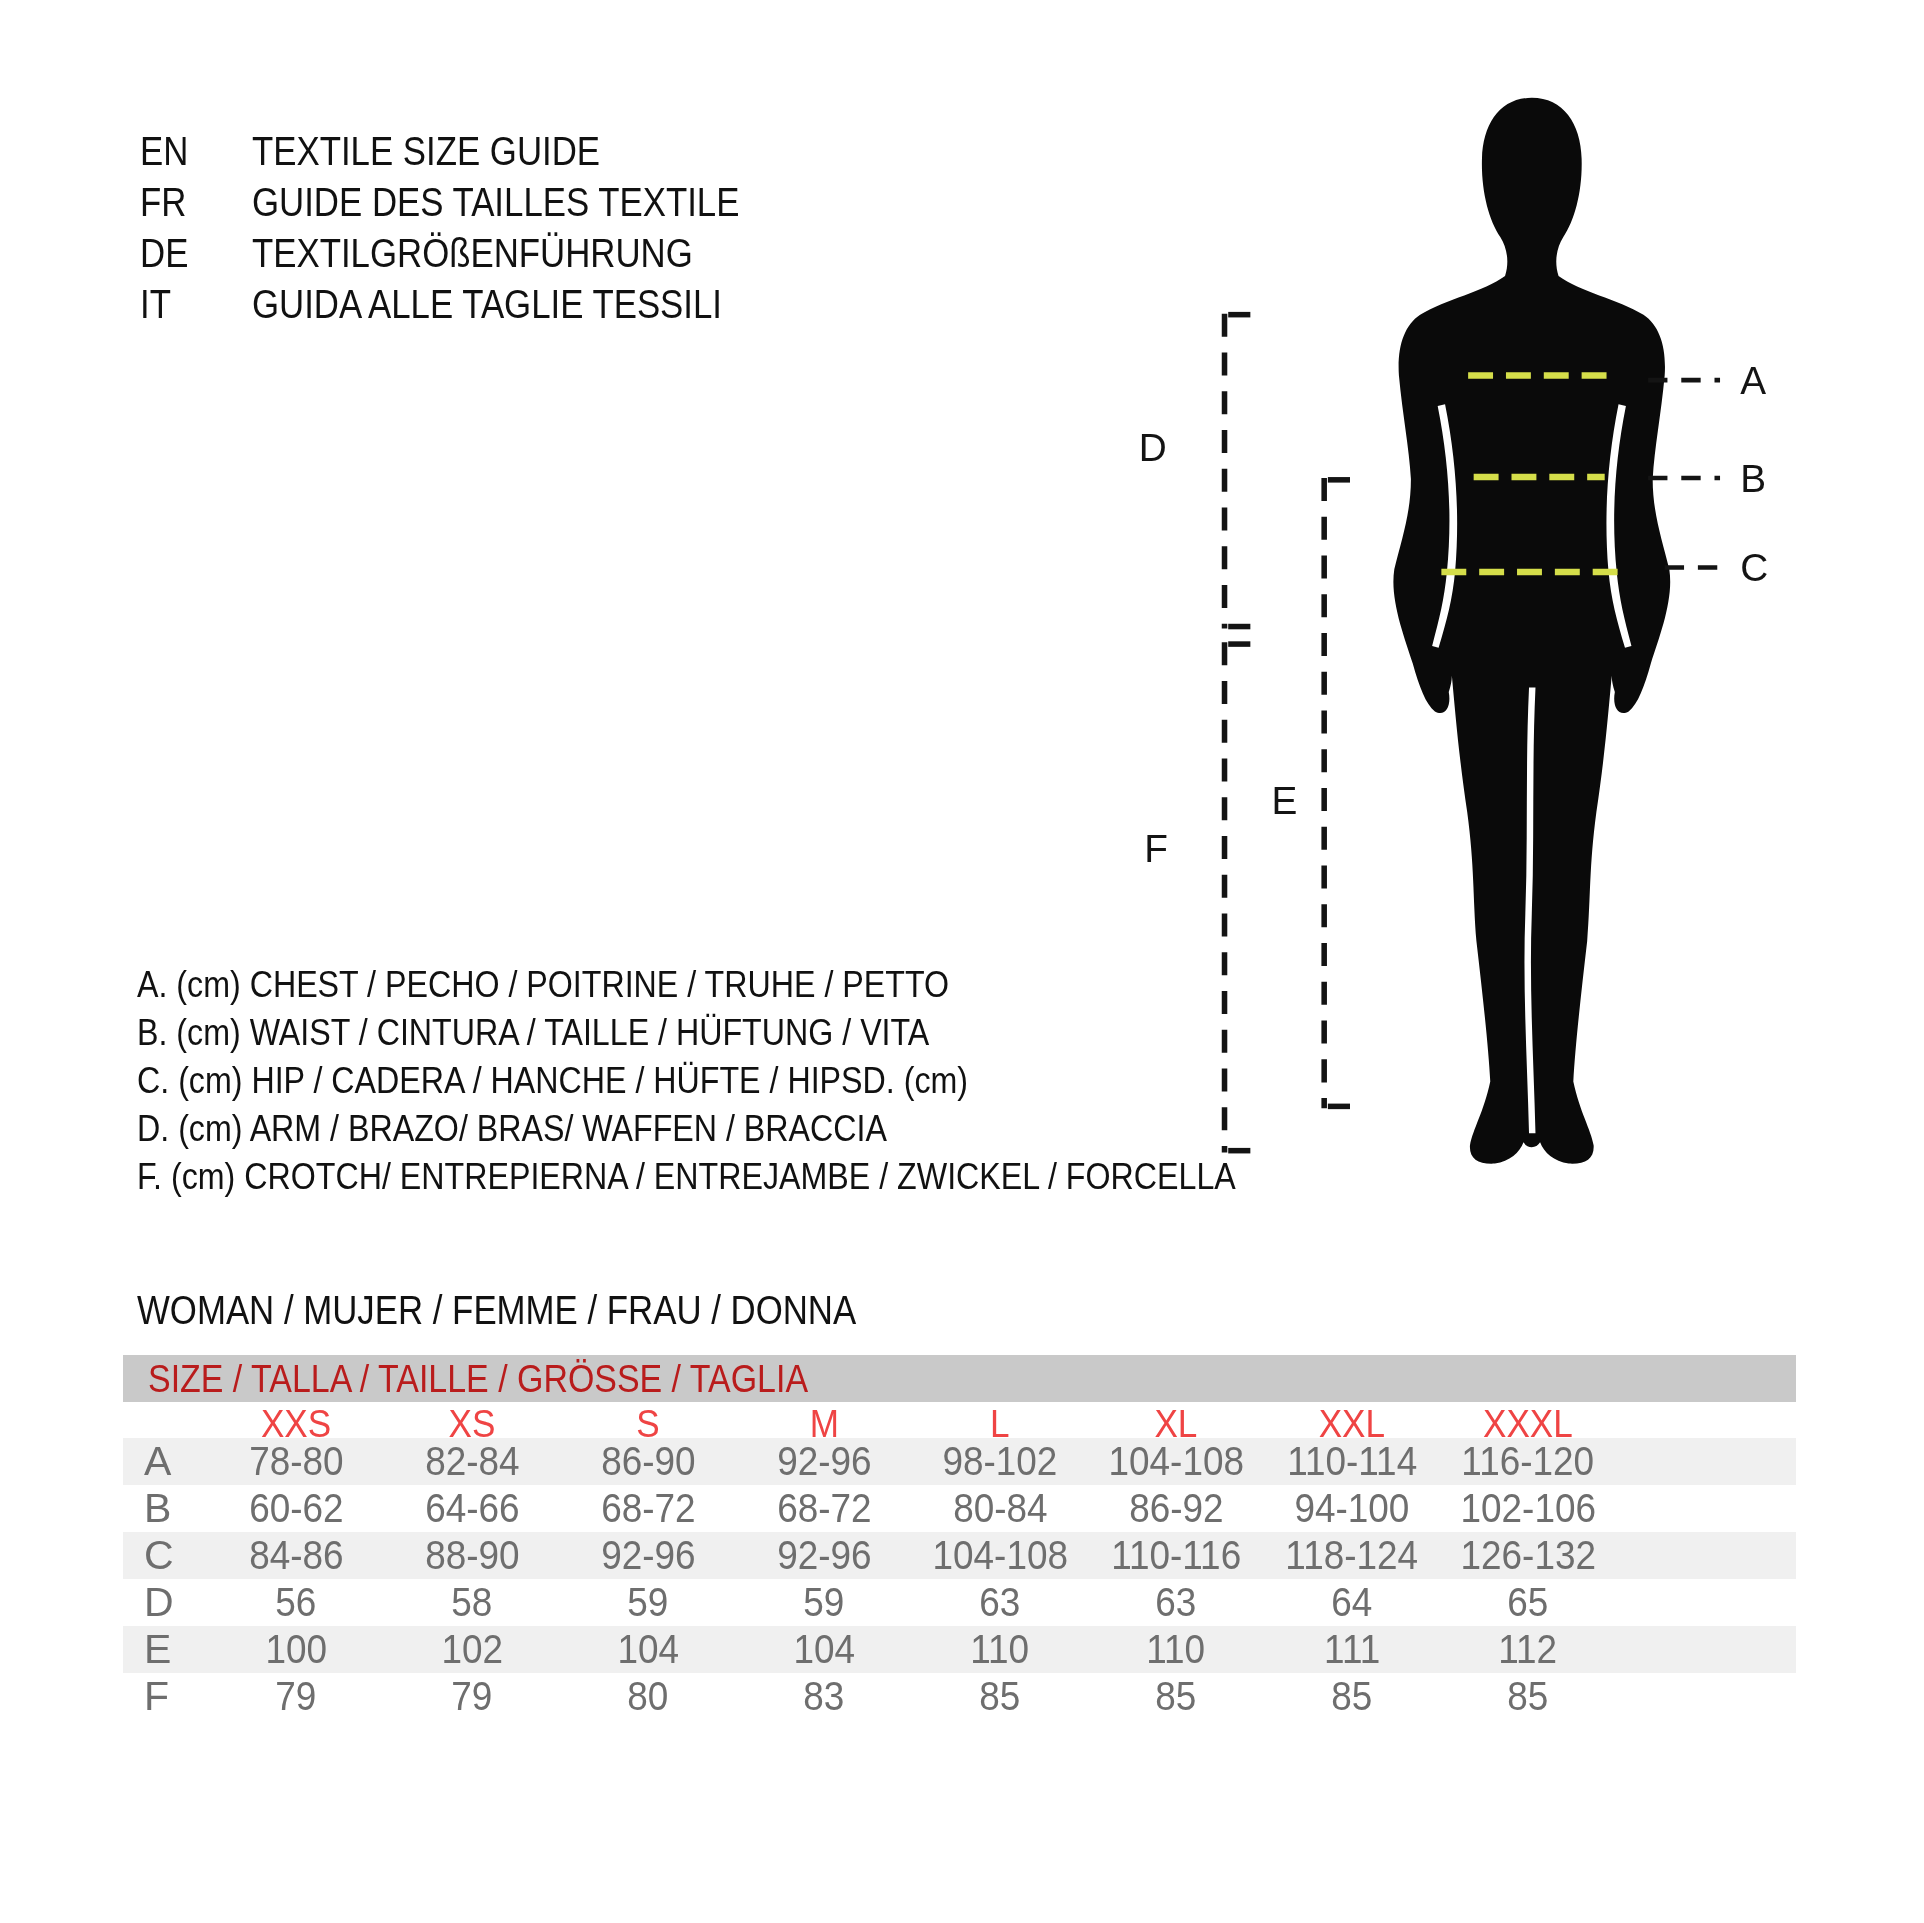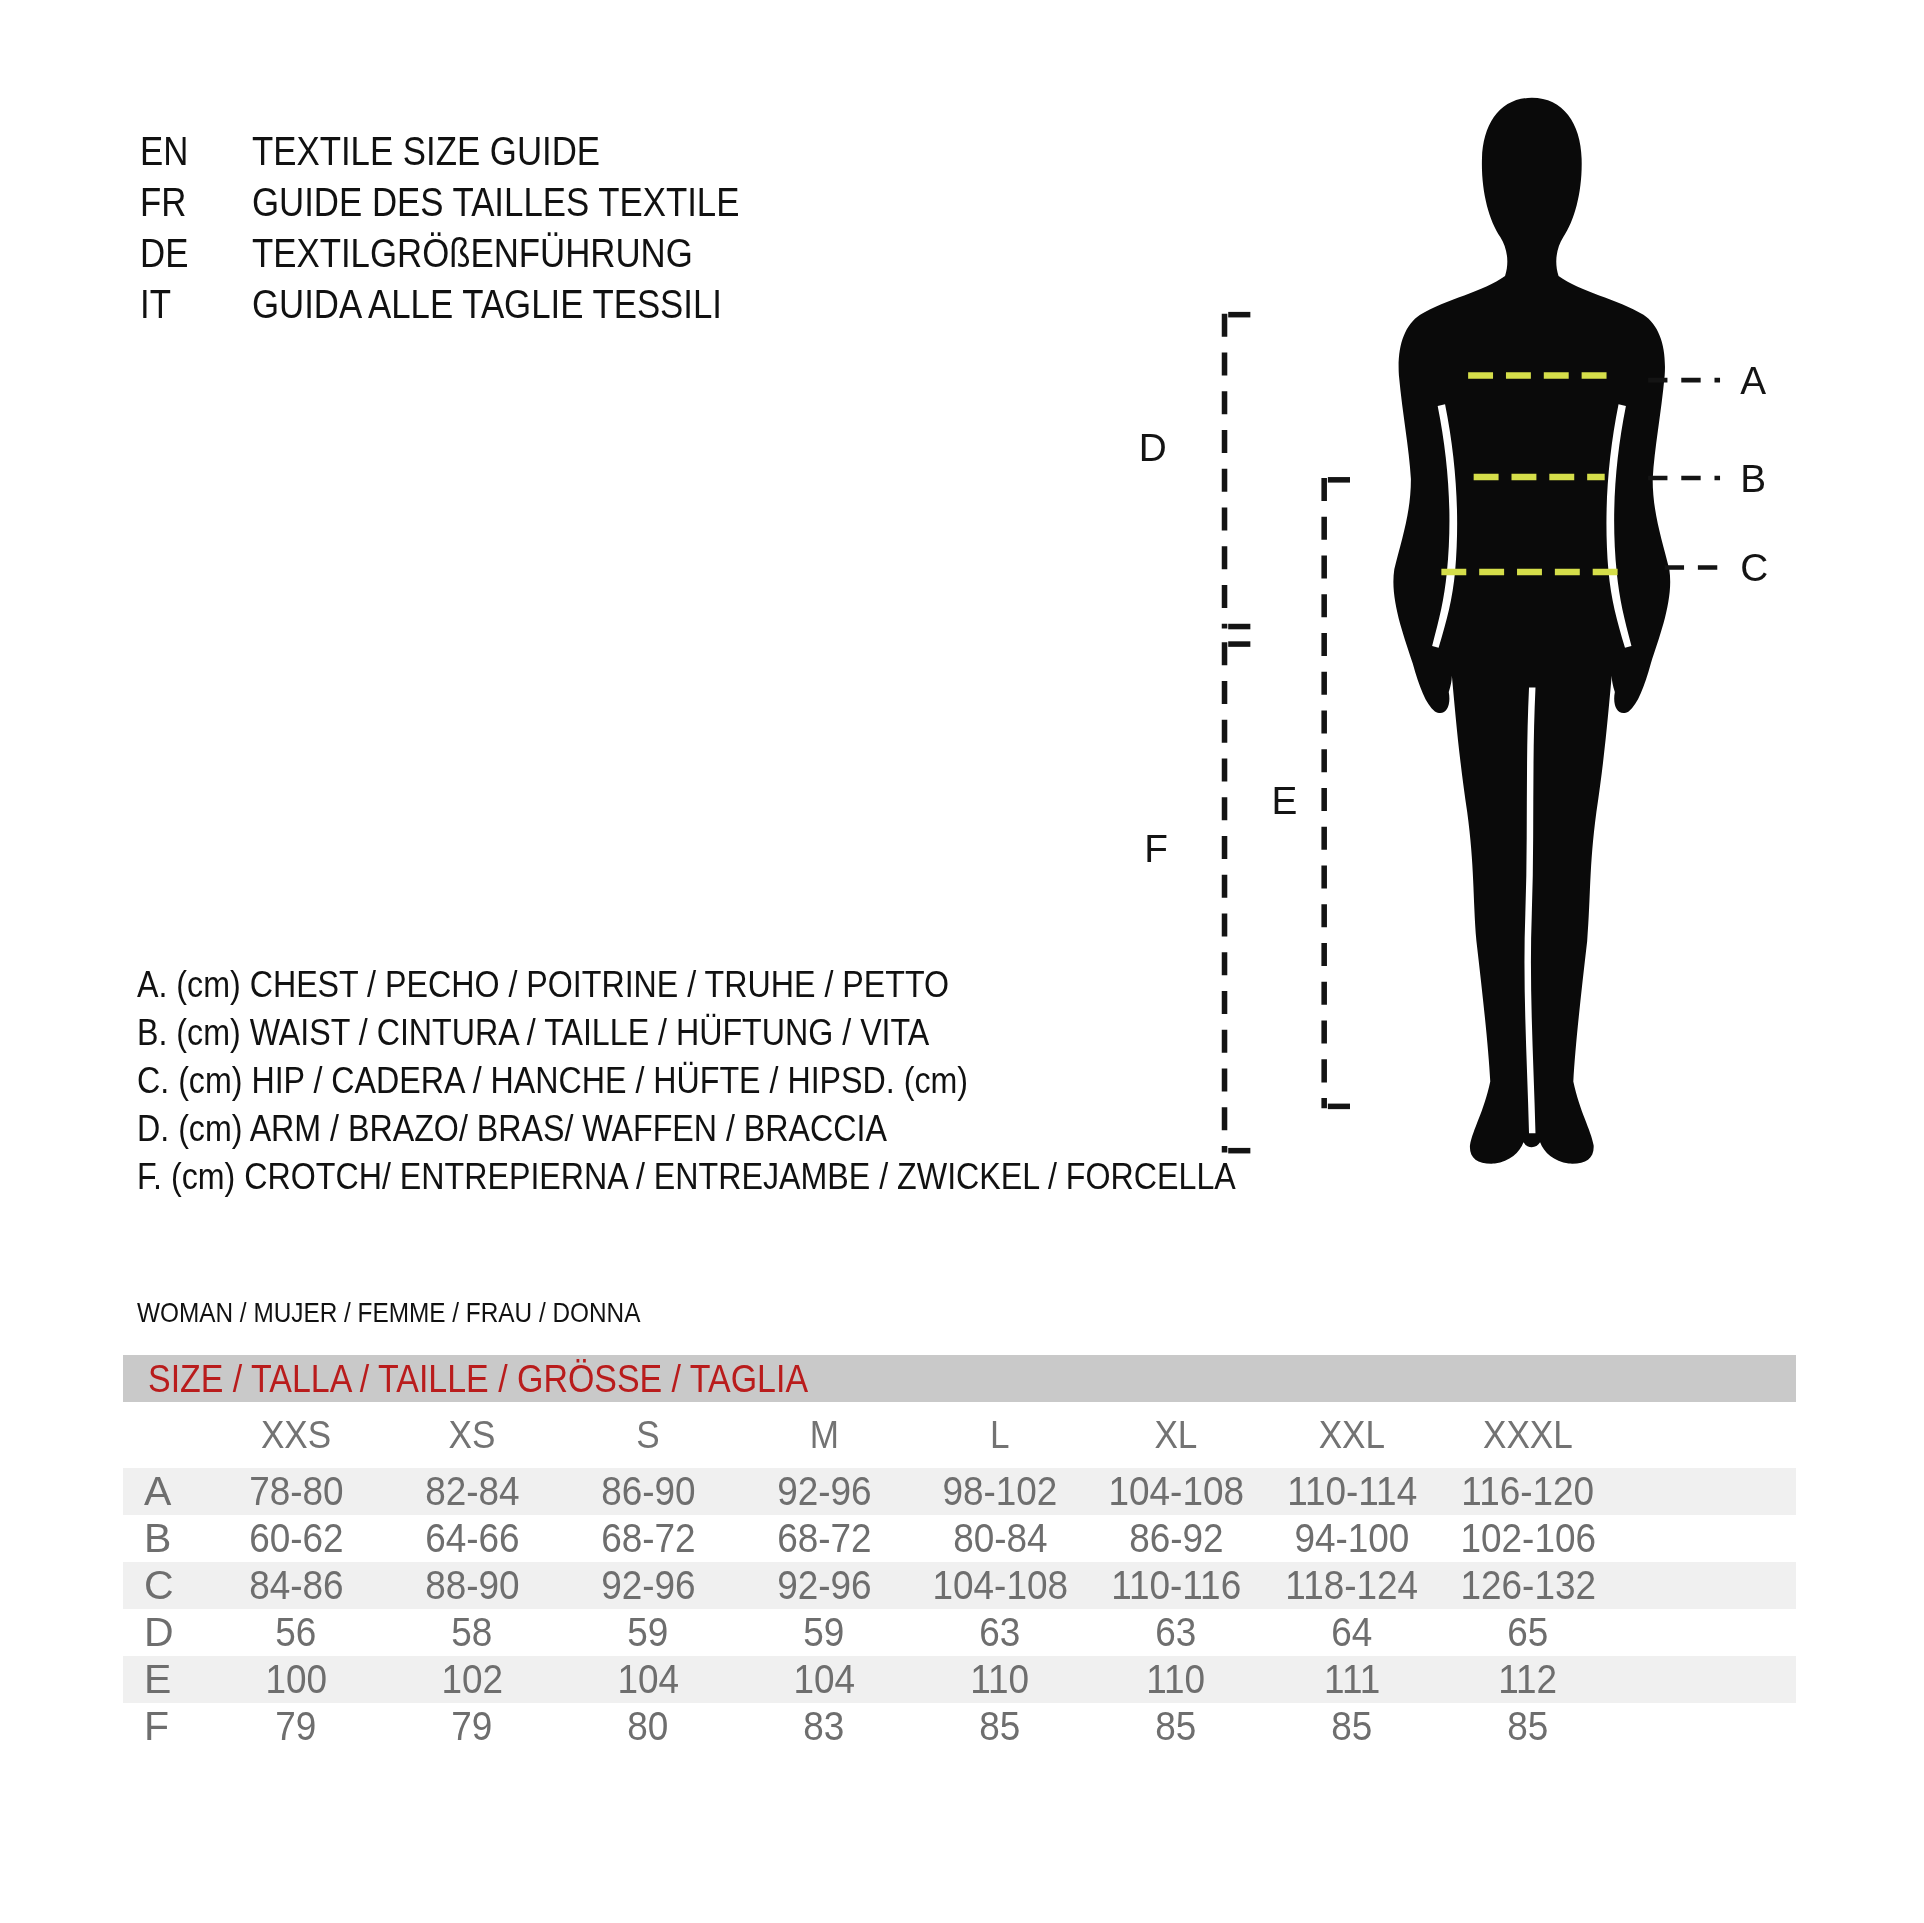--- a/index.html
+++ b/index.html
@@ -21,28 +21,28 @@
   .lang-code{width:112px;flex:0 0 112px;}
 
   
   #figure-layer{left:0;top:0;width:1924px;height:1923px;pointer-events:none;}
 
   
   #defs{left:137px;top:961px;}
   .def-row{height:48px;display:flex;align-items:center;font-size:37px;}
 
   
-  #woman-heading{left:137px;top:1288px;height:41px;display:flex;align-items:flex-end;font-size:28px;}
+  #woman-heading{left:137px;top:1288px;height:41px;display:flex;align-items:flex-start;font-size:40px;}
 
   
   #size-table{left:123px;top:1355px;width:1673px;}
   #table-header-band{height:47px;background:#c9c9c9;display:flex;align-items:center;
     padding-left:25px;box-sizing:border-box;font-size:39px;color:#b91c1c;}
   .t-grid{display:grid;grid-template-columns:85px repeat(8,176px) 1fr;align-items:center;}
-  .t-sizes{height:66px;font-size:39px;color:#737373;}
+  .t-sizes{height:36px;font-size:39px;color:#ef4444;}
   .t-row{height:47px;font-size:41px;color:#6e6e6e;}
   .t-row.banded{background:#f0f0f0;}
   .t-cell{text-align:center;}
   .t-label{padding-left:21px;text-align:left;}
 </style>
 </head>
 <body>
 
 <div id="canvas">
 

